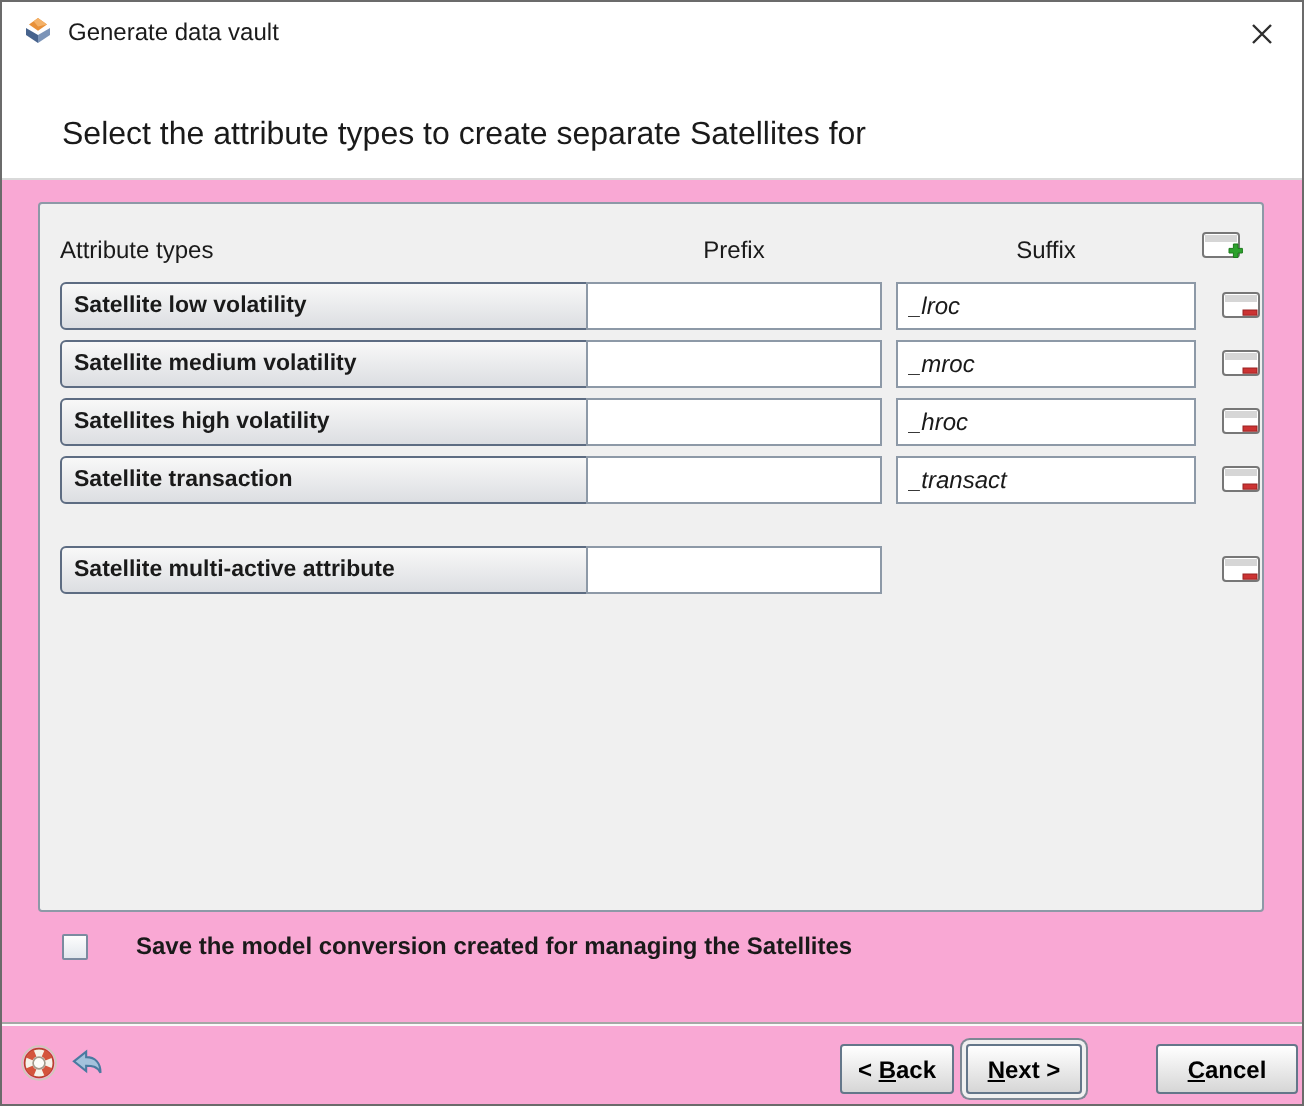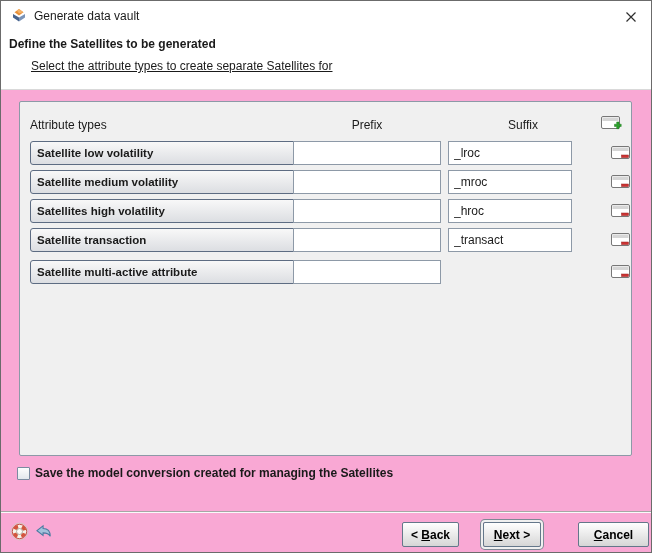--- a/index.html
+++ b/index.html
@@ -9,59 +9,59 @@
     font-family:"Liberation Sans",sans-serif;color:#1a1a1a;
   }
   
   .titlebar{position:absolute;top:0;left:0;right:0;height:30px;background:#ffffff;}
   .title-icon{position:absolute;left:10px;top:7px;width:16px;height:16px;}
   .title-text{position:absolute;left:33px;top:8px;font-size:12px;}
   .close-btn{position:absolute;right:11px;top:7px;width:18px;height:18px;background:none;border:none;padding:2px;cursor:default;}
   
   .header-sec{position:absolute;top:30px;left:0;right:0;height:58px;background:#ffffff;border-bottom:1px solid #d9d9d9;}
   .header-title{position:absolute;left:8px;top:6px;font-size:12px;font-weight:bold;}
-  .header-sub{position:absolute;left:30px;top:28px;font-size:12px;text-decoration:underline;}
+  .header-sub{position:absolute;left:30px;top:28px;font-size:16px;}
   
   .panel{position:absolute;left:18px;top:100px;width:613px;height:355px;box-sizing:border-box;
     border:1px solid #8d99a7;border-radius:2px;background:#f0f0f0;}
   .col-hdr{position:absolute;top:16px;font-size:12px;font-weight:normal;}
   .hdr-attr{left:10px;}
   .hdr-prefix{left:273px;width:148px;text-align:center;}
   .hdr-suffix{left:428px;width:150px;text-align:center;}
   .icon-btn{position:absolute;width:22px;height:17px;background:none;border:none;padding:0;cursor:default;}
   .add-btn{left:581px;top:13px;}
   .row{position:absolute;left:10px;width:595px;height:24px;}
   .combo{position:absolute;left:0;top:0;width:289px;height:24px;box-sizing:border-box;
     border:1px solid #5d6c82;border-radius:3px;display:flex;overflow:hidden;
     background:linear-gradient(#f8f8f8,#dcdee2);cursor:default;}
   .combo-text{flex:1;font-size:11.5px;font-weight:bold;line-height:22px;padding:0 6px;
     white-space:nowrap;overflow:hidden;}
   .combo-arrow{width:21px;border-left:1px solid #ffffff;box-shadow:inset 1px 0 0 #c4cdd8;
     background:linear-gradient(#e0eaf4,#a7bdd6);display:flex;align-items:center;justify-content:center;}
   .txt{position:absolute;top:0;height:24px;box-sizing:border-box;border:1px solid #8d99a7;
     background:#ffffff;font-family:"Liberation Sans",sans-serif;font-size:12px;padding:0 5px;color:#1a1a1a;}
   .txt-prefix{left:263px;width:148px;}
-  .txt-suffix{left:418px;width:124px;}
+  .txt-suffix{left:418px;width:150px;font-style:italic;}
   .remove-btn{left:581px;top:4px;}
   
-  .chk-row{position:absolute;left:16px;top:465px;display:flex;align-items:center;gap:5px;}
+  .chk-row{position:absolute;left:30px;top:465px;display:flex;align-items:center;gap:24px;}
   .chk-box{width:13px;height:13px;box-sizing:border-box;border:1px solid #7b8ba0;border-radius:1px;
     background:linear-gradient(#fdfdfd,#e2e7ed);display:inline-block;}
   .chk-label{font-size:12px;font-weight:bold;}
   
   .footer-sep{position:absolute;left:0;right:0;top:510px;height:1px;background:#a6a6a6;}
   .footer-sep2{position:absolute;left:0;right:0;top:511px;height:1px;background:#fafafa;}
   .foot-icon{position:absolute;top:521px;width:19px;height:19px;background:none;border:none;padding:0;cursor:default;}
   .help-btn{left:9px;}
   .undo-btn{left:33px;}
   .btn{position:absolute;top:521px;height:25px;box-sizing:border-box;
     border:1px solid #64778a;border-radius:2px;background:linear-gradient(#ffffff,#d6d6d6);
     font-family:"Liberation Sans",sans-serif;font-size:12px;font-weight:bold;color:#000;
     text-align:center;padding:0 4px;cursor:default;}
-  .btn-back{left:401px;width:57px;}
+  .btn-back{left:419px;width:57px;}
   .btn-next{left:482px;width:58px;box-shadow:0 0 0 2px #f0f0f0,0 0 0 3px #7d8894;}
   .btn-cancel{left:577px;width:71px;}
   .mn{text-decoration:underline;}
 </style>
 </head>
 <body>
 
 <div class="dialog">
 
   <div class="titlebar">
@@ -73,21 +73,20 @@
     </svg>
     <span class="title-text">Generate data vault</span>
     <button class="close-btn">
       <svg viewBox="0 0 14 14" width="14" height="14">
         <path d="M2.5 2.5 L11.5 11.5 M11.5 2.5 L2.5 11.5" stroke="#2e2e2e" stroke-width="1.2" fill="none"></path>
       </svg>
     </button>
   </div>
 
   <div class="header-sec">
-    <div class="header-title">Define the Satellites to be generated</div>
     <div class="header-sub">Select the attribute types to create separate Satellites for</div>
   </div>
 
   <div class="panel">
     <div class="col-hdr hdr-attr">Attribute types</div>
     <div class="col-hdr hdr-prefix">Prefix</div>
     <div class="col-hdr hdr-suffix">Suffix</div>
     <button class="icon-btn add-btn">
       <svg viewBox="0 0 22 18" width="22" height="18">
         <rect x="0.5" y="1.5" width="18" height="12" rx="1.5" fill="#ffffff" stroke="#777777"></rect>
@@ -169,21 +168,21 @@
       <input class="txt txt-suffix" value="_transact" style="">
       <button class="icon-btn remove-btn">
         <svg viewBox="0 0 22 18" width="22" height="18">
           <rect x="0.5" y="1.5" width="18" height="12" rx="1.5" fill="#ffffff" stroke="#777777"></rect>
           <rect x="1.5" y="2.5" width="16" height="3.5" fill="#d6d6d6"></rect>
           <rect x="10.5" y="10" width="7" height="2.6" fill="#cc3333" stroke="#992222" stroke-width="0.5"></rect>
         </svg>
       </button>
     </div>
 
-    <div class="row" style="top:158px;">
+    <div class="row" style="top:171px;">
       <div class="combo">
         <span class="combo-text">Satellite multi-active attribute</span>
         <span class="combo-arrow">
           <svg viewBox="0 0 10 7" width="10" height="7">
               <path d="M1 1 L9 1 L5 6 Z" fill="#27354a"></path>
             </svg>
         </span>
       </div>
       <input class="txt txt-prefix" value="" style="">
       <button class="icon-btn remove-btn">

